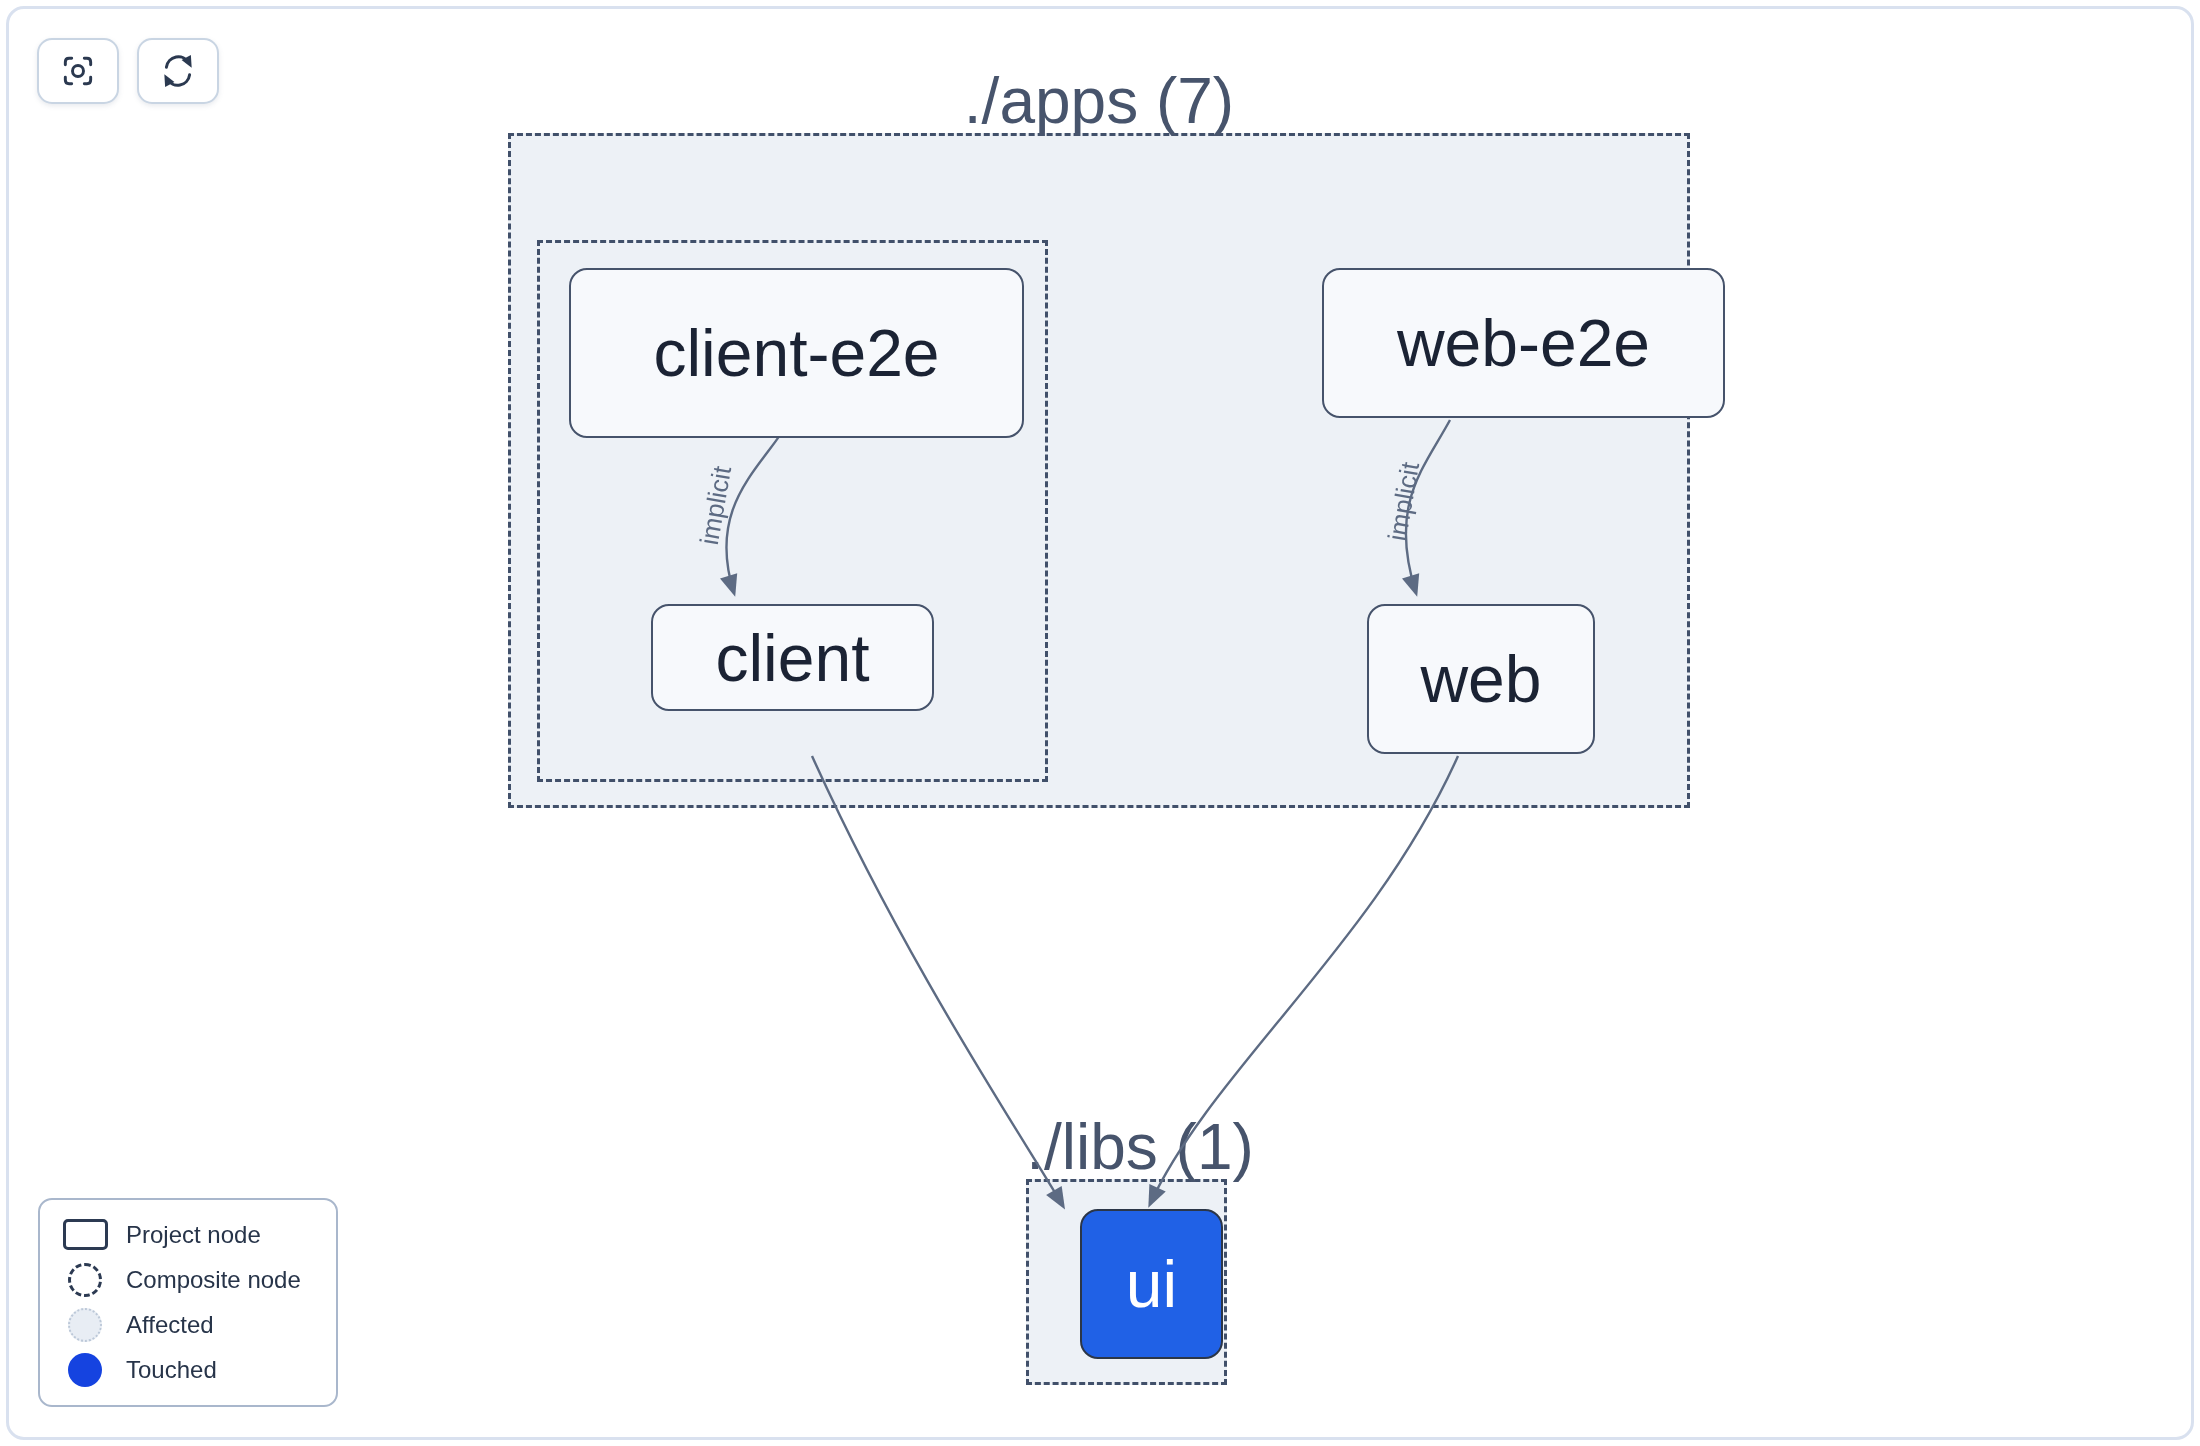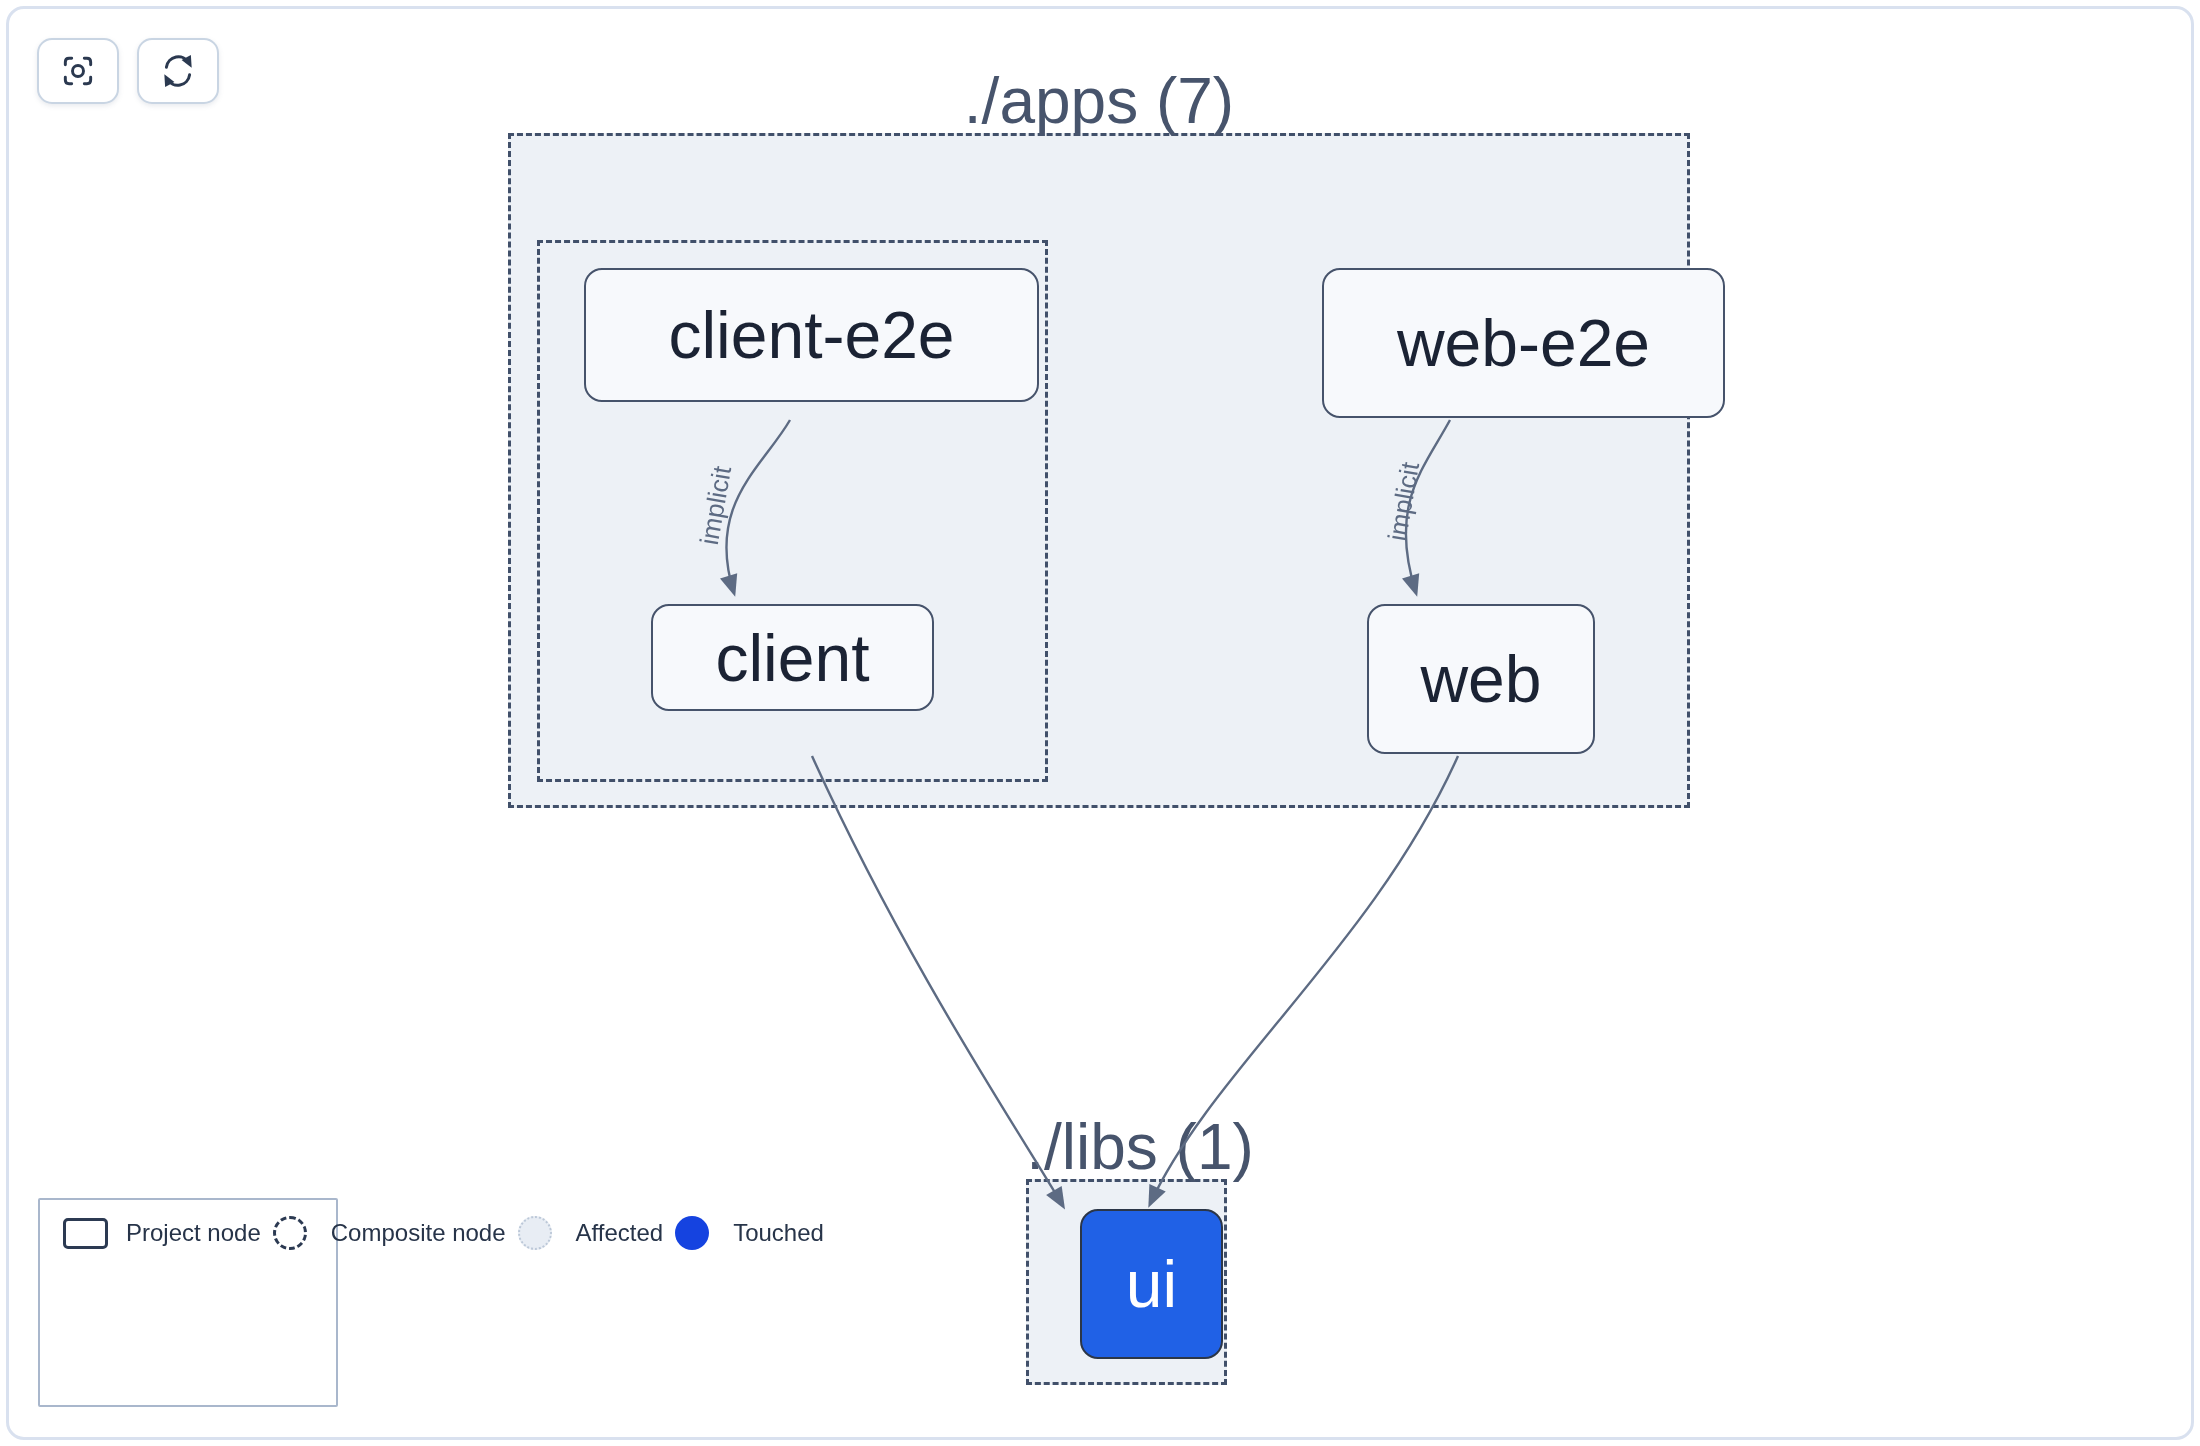--- a/index.html
+++ b/index.html
@@ -32,39 +32,39 @@
     transform:rotate(-80deg);white-space:nowrap;
   }
   .el-1{left:646px;top:490px;}
   .el-2{left:1334px;top:486px;}
   
   .node{
     position:absolute;display:flex;align-items:center;justify-content:center;
     background:#f7f9fc;border:2.5px solid #46536b;border-radius:18px;
     font-size:66px;color:#1b2334;white-space:nowrap;
   }
-  .n-client-e2e{left:584px;top:268px;width:455px;height:134px;}
+  .n-client-e2e{left:569px;top:268px;width:455px;height:170px;}
   .n-web-e2e{left:1322px;top:268px;width:403px;height:150px;}
   .n-client{left:651px;top:604px;width:283px;height:107px;}
   .n-web{left:1367px;top:604px;width:228px;height:150px;}
   .n-ui{left:1056px;top:1209px;width:143px;height:150px;background:#2061e6;color:#ffffff;border-color:#2b3648;margin-left:24px;}
   
   .toolbar-btn{
     position:absolute;width:82px;height:66px;border:2px solid #c9d5e3;border-radius:15px;
     background:#ffffff;display:flex;align-items:center;justify-content:center;
     box-shadow:0 2px 5px rgba(100,116,139,0.15);cursor:pointer;padding:0;
   }
   .btn-focus{left:37px;top:38px;}
   .btn-refresh{left:137px;top:38px;}
   .toolbar-btn svg{display:block;}
   
   .legend{
     position:absolute;left:38px;top:1198px;width:300px;height:209px;
-    background:#ffffff;border:2px solid #a9b7cc;border-radius:2px;
-    display:flex;justify-content:space-around;
+    background:#ffffff;border:2px solid #a9b7cc;border-radius:14px;
+    display:flex;flex-direction:column;justify-content:space-around;
     padding:12px 16px;
   }
   .legend-row{display:flex;align-items:center;height:42px;}
   .swatch-col{width:58px;display:flex;justify-content:center;align-items:center;}
   .legend-label{font-size:24px;color:#273449;margin-left:12px;white-space:nowrap;}
   .sw-project{width:45px;height:31px;background:#ffffff;border:3px solid #2c3a52;border-radius:5px;}
   .sw-composite{width:34px;height:34px;border:3px dashed #2c3a52;border-radius:50%;background:transparent;}
   .sw-affected{width:34px;height:34px;border:2px dotted #bcc8d8;border-radius:50%;background:#e8edf4;}
   .sw-touched{width:34px;height:34px;border-radius:50%;background:#1543e0;}
 </style>

